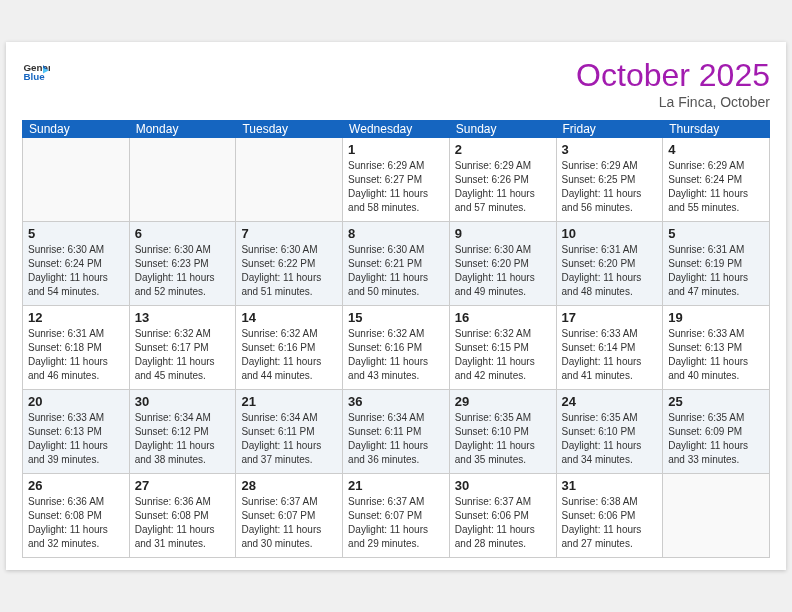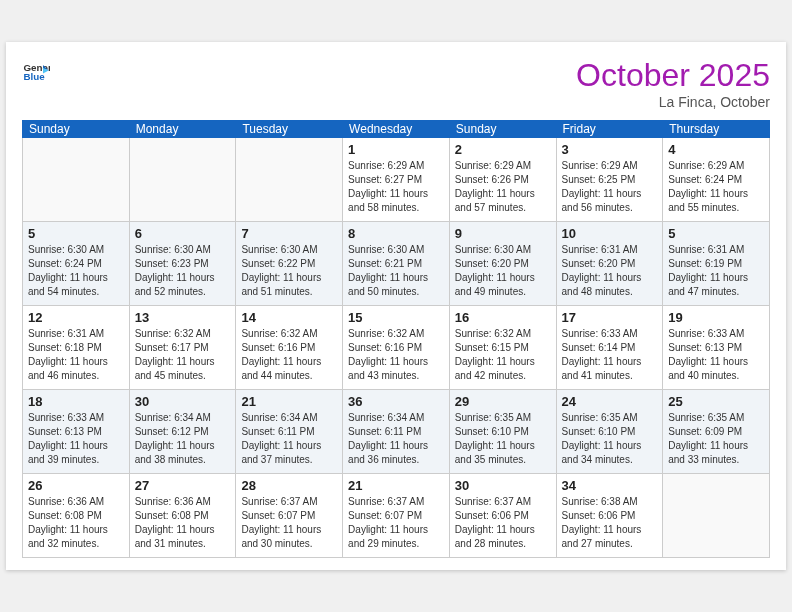--- a/index.html
+++ b/index.html
@@ -248,21 +248,21 @@
           <td>
             <div class="day-number">19</div>
             <div class="day-info" style="white-space: pre-line;">Sunrise: 6:33 AM
 Sunset: 6:13 PM
 Daylight: 11 hours
 and 40 minutes.</div>
           </td>
         </tr>
         <tr class="row-shaded">
           <td>
-            <div class="day-number">18</div>
+            <div class="day-number">20</div>
             <div class="day-info" style="white-space: pre-line;">Sunrise: 6:33 AM
 Sunset: 6:13 PM
 Daylight: 11 hours
 and 39 minutes.</div>
           </td>
           <td>
             <div class="day-number">30</div>
             <div class="day-info" style="white-space: pre-line;">Sunrise: 6:34 AM
 Sunset: 6:12 PM
 Daylight: 11 hours
@@ -334,21 +334,21 @@
 and 29 minutes.</div>
           </td>
           <td>
             <div class="day-number">30</div>
             <div class="day-info" style="white-space: pre-line;">Sunrise: 6:37 AM
 Sunset: 6:06 PM
 Daylight: 11 hours
 and 28 minutes.</div>
           </td>
           <td>
-            <div class="day-number">34</div>
+            <div class="day-number">31</div>
             <div class="day-info" style="white-space: pre-line;">Sunrise: 6:38 AM
 Sunset: 6:06 PM
 Daylight: 11 hours
 and 27 minutes.</div>
           </td>
           <td class="empty"></td>
         </tr>
       </tbody>
   </table>
 </div>

